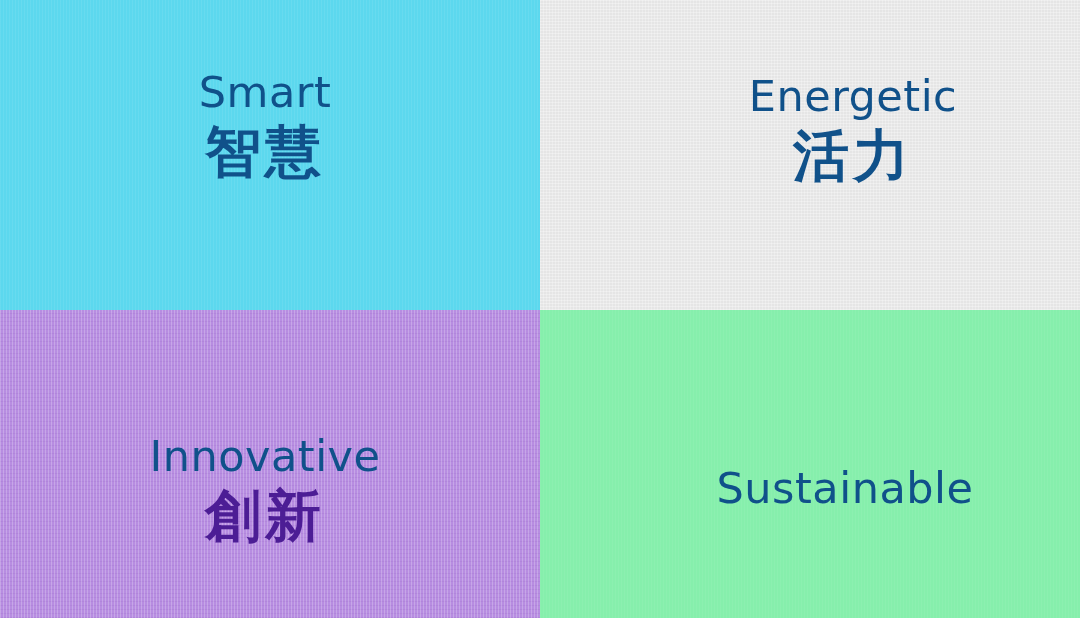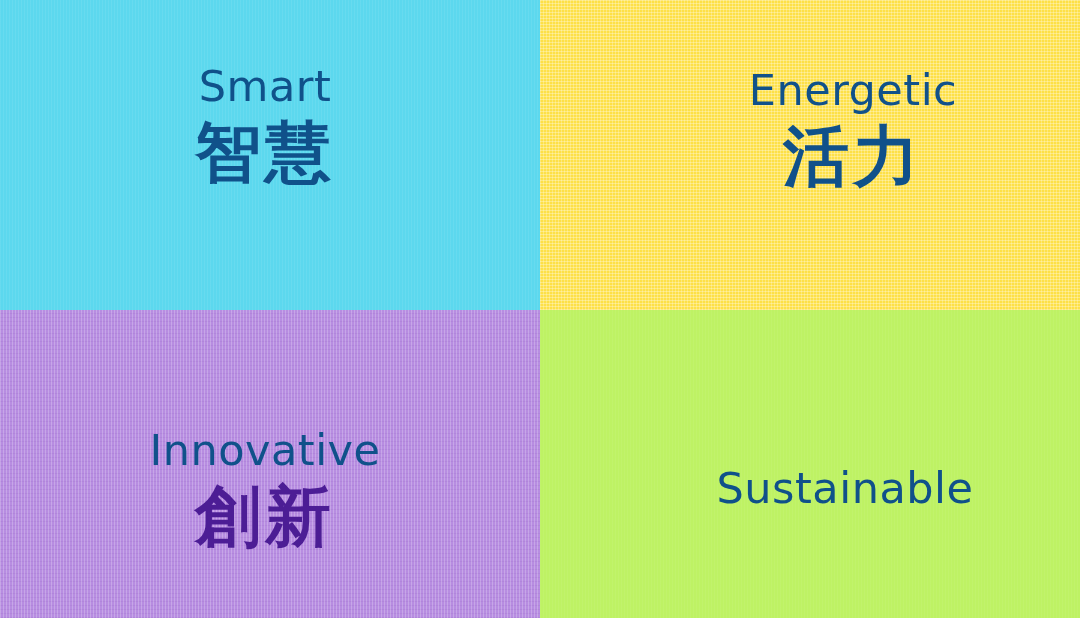--- a/index.html
+++ b/index.html
@@ -74,21 +74,21 @@
     font-size:43px;
     letter-spacing:.5px;
     line-height:1.05;
     white-space:nowrap;
   }
 
   .label-cjk {
     color:#10518a;
     font-family:"DejaVu Sans", sans-serif;
     font-weight:700;
-    font-size:66px;
+    font-size:56px;
     letter-spacing:4px;
     line-height:1.12;
     margin-top:6px;
     white-space:nowrap;
   }
 
   
   .quad-smart       .word-block { transform:translate(-5px,-28px); }
   .quad-energetic   .word-block { transform:translate(43px,-24px); }
   .quad-innovative  .word-block { transform:translate(-5px, 27px); }
@@ -99,33 +99,33 @@
 
 <div id="brand-grid">
 
   <section class="quad quad-smart" style="background-color: rgb(92, 216, 238);">
     <div class="word-block">
       <div class="label-en" style="color: rgb(16, 81, 138);">Smart</div>
       <div class="label-cjk" style="color: rgb(16, 81, 138);">智慧</div>
     </div>
   </section>
 
-  <section class="quad quad-energetic" style="background-color: #fde047;">
+  <section class="quad quad-energetic" style="background-color: #e5e5e5;">
     <div class="word-block">
       <div class="label-en" style="color: rgb(16, 81, 138);">Energetic</div>
       <div class="label-cjk" style="color: rgb(16, 81, 138);">活力</div>
     </div>
   </section>
 
   <section class="quad quad-innovative" style="background-color: rgb(183, 141, 225);">
     <div class="word-block">
       <div class="label-en" style="color: rgb(16, 81, 138);">Innovative</div>
       <div class="label-cjk" style="color: #4c1d95;">創新</div>
     </div>
   </section>
 
-  <section class="quad quad-sustainable" style="background-color: #bef264;">
+  <section class="quad quad-sustainable" style="background-color: #86efac;">
     <div class="word-block">
       <div class="label-en" style="color: rgb(16, 81, 138);">Sustainable</div>
     </div>
   </section>
 
 </div>
 
 </body></html>

